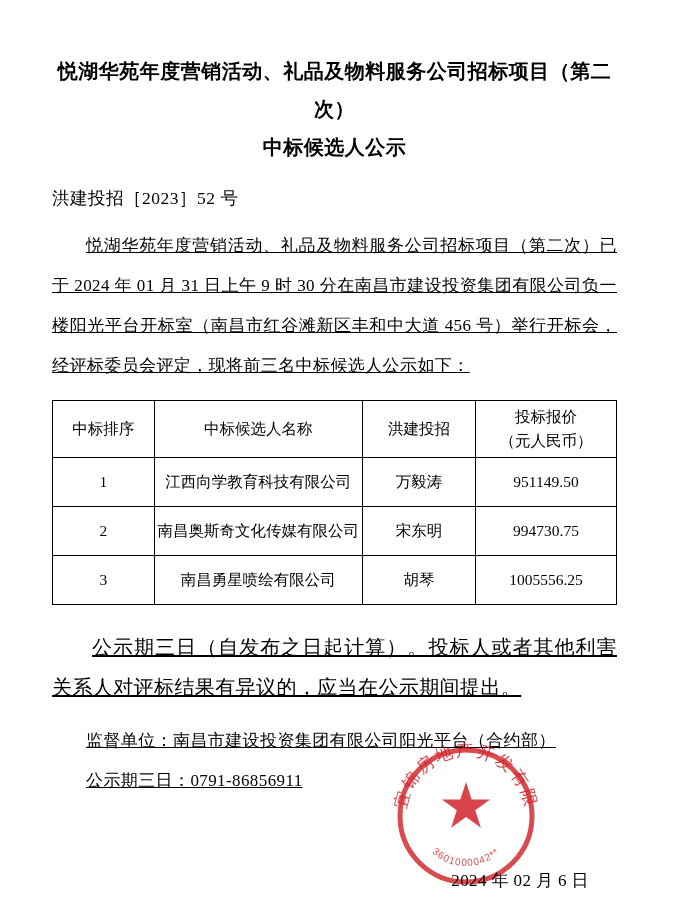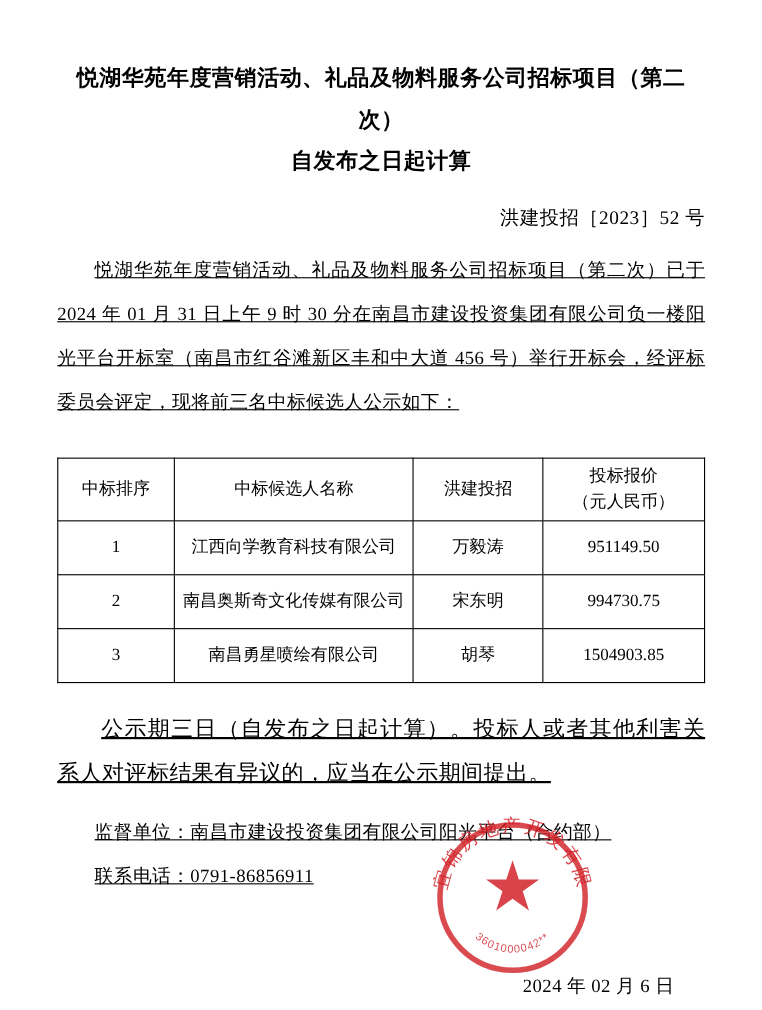--- a/index.html
+++ b/index.html
@@ -13,59 +13,59 @@
     font-family: "Liberation Serif", "DejaVu Serif", serif;
     color: #000000;
     position: relative;
     overflow: hidden;
   }
   .page {
     position: relative;
     width: 693px;
     height: 918px;
     box-sizing: border-box;
-    padding: 40px 52px 0 52px;
+    padding: 40px 76px 0 52px;
   }
   .title {
     text-align: center;
     font-size: 20px;
     font-weight: bold;
     letter-spacing: 0.5px;
     line-height: 38px;
     margin-top: 12px;
   }
   .title-line2 {
     text-align: center;
     font-size: 20px;
     font-weight: bold;
     letter-spacing: 0.5px;
     line-height: 38px;
   }
   .docnum {
-    text-align: right;
+    text-align: left;
     font-size: 17.5px;
     margin-top: 20px;
     letter-spacing: 0.5px;
   }
   .body-text {
     font-size: 17px;
     line-height: 40px;
     text-align: justify;
     text-justify: inter-ideograph;
     letter-spacing: 0.4px;
     margin-top: 16px;
   }
   .indent {
     text-indent: 2em;
     text-decoration: underline;
   }
   table.bid-table {
     width: 100%;
     border-collapse: collapse;
-    margin-top: 30px;
+    margin-top: 14px;
     table-layout: fixed;
   }
   table.bid-table th,
   table.bid-table td {
     border: 1px solid #000000;
     text-align: center;
     font-size: 15.5px;
     font-weight: normal;
     padding: 0;
     height: 48px;
@@ -114,21 +114,21 @@
     pointer-events: none;
   }
   .seal svg { display: block; }
 </style>
 </head>
 <body>
 
 <div class="page">
 
   <div class="title">悦湖华苑年度营销活动、礼品及物料服务公司招标项目（第二次）</div>
-  <div class="title-line2">自发布之日起计算</div>
+  <div class="title-line2">中标候选人公示</div>
 
   <div class="docnum">洪建投招［2023］52 号</div>
 
   <div class="body-text indent">悦湖华苑年度营销活动、礼品及物料服务公司招标项目（第二次）已于 2024 年 01 月 31 日上午 9 时 30 分在南昌市建设投资集团有限公司负一楼阳光平台开标室（南昌市红谷滩新区丰和中大道 456 号）举行开标会，经评标委员会评定，现将前三名中标候选人公示如下：</div>
 
   <table class="bid-table">
     <colgroup>
       <col class="col-rank">
         <col class="col-name">
         <col class="col-mgr">
@@ -155,33 +155,33 @@
       <tr>
         <td>2</td>
         <td>南昌奥斯奇文化传媒有限公司</td>
         <td>宋东明</td>
         <td>994730.75</td>
       </tr>
       <tr>
         <td>3</td>
         <td>南昌勇星喷绘有限公司</td>
         <td>胡琴</td>
-        <td>1504903.85</td>
+        <td>1005556.25</td>
       </tr>
     </tbody>
   </table>
 
   <div class="after-table indent">公示期三日（自发布之日起计算）。投标人或者其他利害关系人对评标结果有异议的，应当在公示期间提出。</div>
 
   <div class="contact-block">
     <div class="indent">
       <span>监督单位：</span><span>南昌市建设投资集团有限公司阳光平台（合约部）</span>
     </div>
     <div class="indent">
-      <span>联系电话：</span><span>0791-86856911</span>
+      <span>公示期三日：</span><span>0791-86856911</span>
     </div>
   </div>
 
   <div class="sign-block">
     <div>2024 年 02 月 6 日</div>
   </div>
 
   <div class="seal">
     <svg width="172" height="172" viewBox="0 0 172 172" xmlns="http://www.w3.org/2000/svg">
       <defs>

